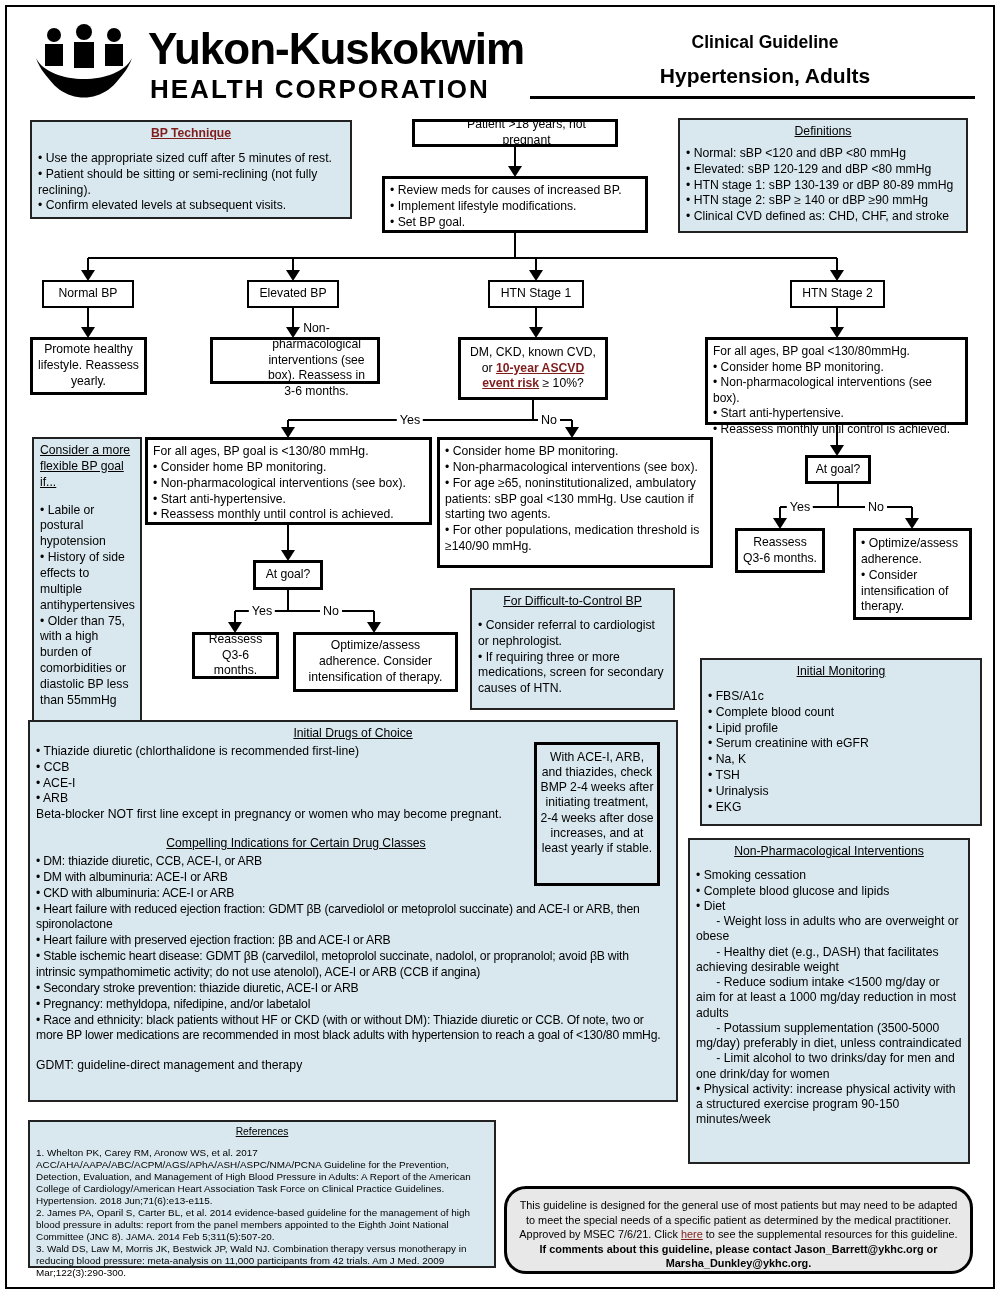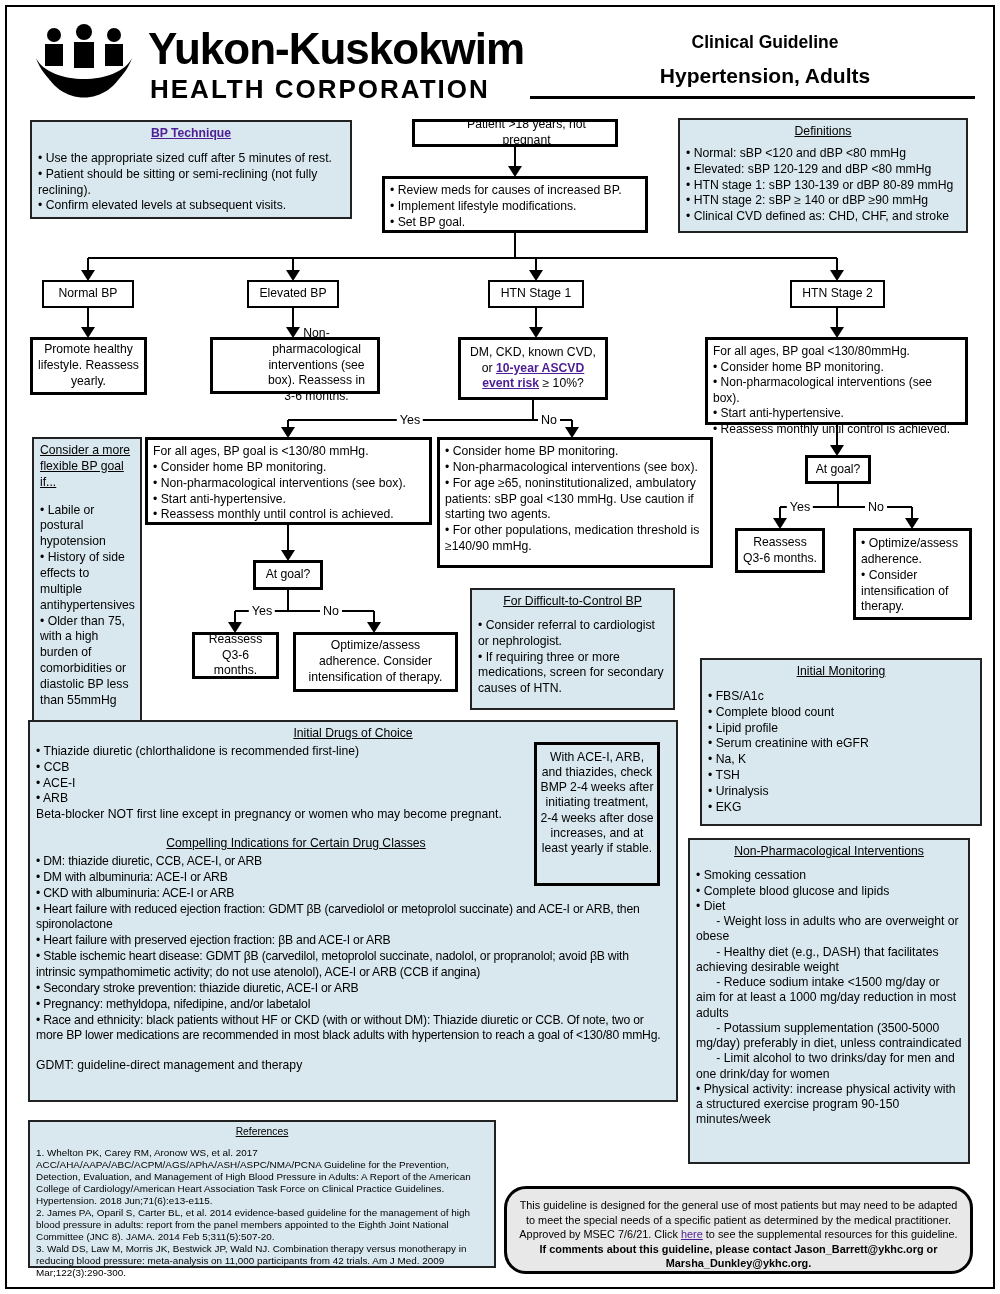--- a/index.html
+++ b/index.html
@@ -20,21 +20,21 @@
   
   .fbox, .bluebox { position:absolute; box-sizing:border-box; z-index:2;
                     font-size:12.2px; line-height:1.3; padding:3px 5px; }
   .fbox { background:#fff; border:3px solid #000; }
   .fbox.thin { border-width:2px; }
   .bluebox { background:#d9e8ef; border:2px solid #222; padding:4px 6px; }
   .cbox { display:flex; align-items:center; justify-content:center; text-align:center; }
   .box-title { display:block; text-align:center; text-decoration:underline; margin-bottom:9px; }
   .box-title.tight { margin-bottom:2px; }
   .box-title-left { display:inline-block; text-align:left; text-decoration:underline; margin-bottom:12px; }
-  .link { color:#4c1d95; cursor:pointer; text-decoration:underline; }
+  .link { color:#7f1d1d; cursor:pointer; text-decoration:underline; }
   .bold { font-weight:bold; }
   .bind-line { white-space:pre-wrap; }
 
   
   .branch-label { position:absolute; z-index:3; transform:translate(-50%,-50%);
                   background:#fff; padding:0 3px; font-size:12.5px; }
 
   
   .drugs .sec-a { width:505px; }
   .drugs .subtitle-wrap { width:520px; text-align:center; margin:13px 0 2px; }
@@ -150,21 +150,21 @@
   <div class="fbox thin cbox" style="left:488px; top:280px; width:96px; height:28px;">
     <span>HTN Stage 1</span>
   </div>
   <div class="fbox thin cbox" style="left:790px; top:280px; width:95px; height:28px;">
     <span>HTN Stage 2</span>
   </div>
 
   <div class="fbox cbox" style="left:30px; top:337px; width:117px; height:58px;">
     <span>Promote healthy lifestyle. Reassess yearly.</span>
   </div>
-  <div class="fbox cbox" style="left:210px; top:337px; width:170px; height:57px;padding-left:48px;">
+  <div class="fbox cbox" style="left:210px; top:337px; width:170px; height:47px;padding-left:48px;">
     <span>Non-pharmacological interventions (see box). Reassess in 3-6 months.</span>
   </div>
   <div class="fbox cbox" style="left:458px; top:337px; width:150px; height:63px;">
     <span><span>DM, CKD, known CVD, or </span><span class="link bold">10-year ASCVD event risk</span><span> ≥ 10%?</span></span>
   </div>
   <div class="fbox" style="left:705px; top:337px; width:263px; height:88px; font-size:12px; padding-top:4px;">
     <div>
         <div class="bind-line">For all ages, BP goal &lt;130/80mmHg.</div>
         <div class="bind-line">• Consider home BP monitoring.</div>
         <div class="bind-line">• Non-pharmacological interventions (see box).</div>

